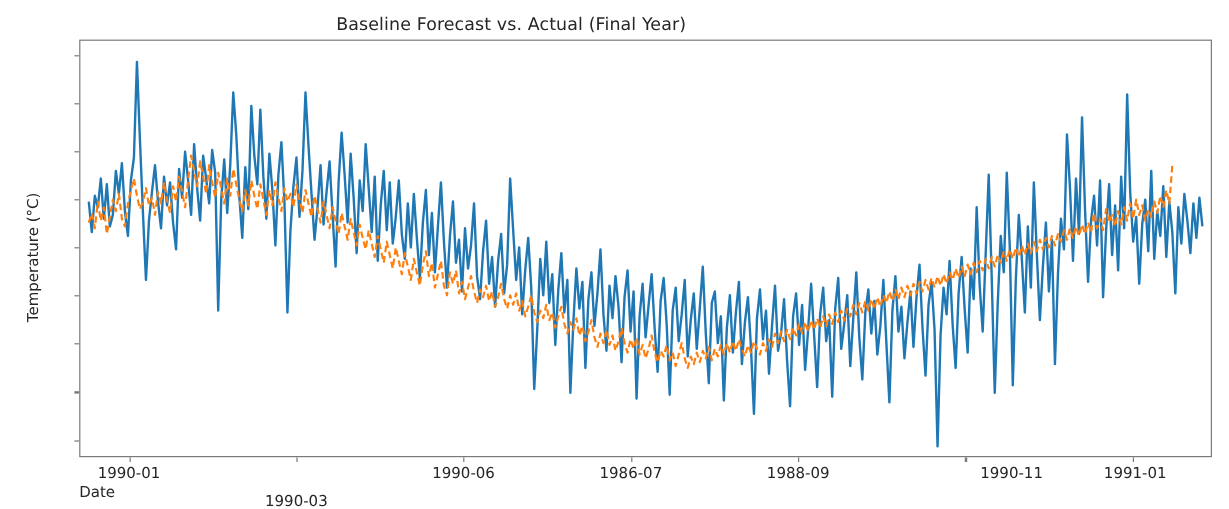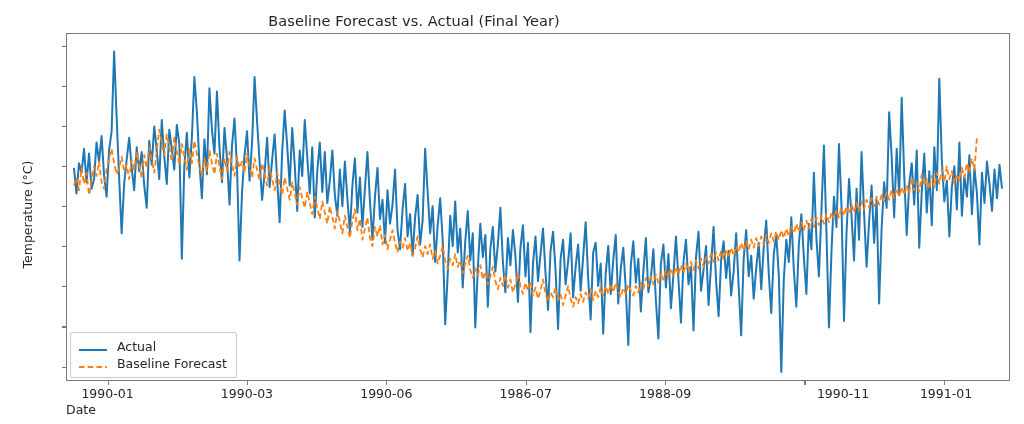--- a/index.html
+++ b/index.html
@@ -1,20 +1,20 @@
 <!DOCTYPE html>
 <html><head>
 <meta charset="utf-8">
 <style>
   html,body{margin:0;padding:0;}
   body{width:1024px;height:424px;background:#ffffff;
        font-family:"DejaVu Sans","Liberation Sans",sans-serif;
        overflow:hidden;}
   #figure{position:relative;width:1024px;height:424px;background:#ffffff;}
-  #chart-title{position:absolute;left:0;top:13px;width:828px;text-align:center;
+  #chart-title{position:absolute;left:12px;top:13px;width:828px;text-align:center;
                font-size:14.5px;color:#262626;letter-spacing:.1px;}
   #plot-area{position:absolute;left:66px;top:33px;width:944px;height:348px;
              border:1.1px solid #7a7a7a;box-sizing:border-box;background:#fff;}
   #plot-svg{position:absolute;left:0;top:0;width:100%;height:100%;display:block;}
   .ytick-wrap{position:absolute;left:0;top:0;width:1024px;height:424px;pointer-events:none;}
   .ytick-mark{position:absolute;left:62px;width:4px;height:1.1px;background:#7a7a7a;}
   .xtick-label{position:absolute;top:386px;transform:translateX(-50%);
                font-size:12.5px;color:#262626;white-space:nowrap;}
   .xtick-mark{position:absolute;top:381px;width:1.1px;height:4px;background:#7a7a7a;}
   #ylabel{position:absolute;left:-43px;top:207px;width:140px;text-align:center;
@@ -44,21 +44,21 @@
       <div class="ytick-mark" style="top: 246.29px;"></div>
       <div class="ytick-mark" style="top: 206.198px;"></div>
       <div class="ytick-mark" style="top: 166.106px;"></div>
       <div class="ytick-mark" style="top: 126.014px;"></div>
       <div class="ytick-mark" style="top: 85.9217px;"></div>
       <div class="ytick-mark" style="top: 45.8295px;"></div>
     </div>
   <div class="ytick-wrap" id="xtick-layer">
       <div class="xtick-label" style="left: 107.536px;">1990-01</div>
       <div class="xtick-mark" style="left: 107.536px;"></div>
-      <div class="xtick-label" style="left: 246.965px;">1990-03</div>
+      <div class="xtick-label" style="left: 246.965px; margin-top: 24px;">1990-03</div>
       <div class="xtick-mark" style="left: 246.965px;"></div>
       <div class="xtick-label" style="left: 386.299px;">1990-06</div>
       <div class="xtick-mark" style="left: 386.299px;"></div>
       <div class="xtick-label" style="left: 525.728px;">1986-07</div>
       <div class="xtick-mark" style="left: 525.728px;"></div>
       <div class="xtick-label" style="left: 665.157px;">1988-09</div>
       <div class="xtick-mark" style="left: 665.157px;"></div>
       <div class="xtick-label" style="left: 843px;">1990-11</div>
       <div class="xtick-mark" style="left: 804.491px;"></div>
       <div class="xtick-label" style="left: 946px;">1991-01</div>
@@ -67,28 +67,14 @@
 
   <div id="plot-area">
     <svg id="plot-svg" viewBox="0 0 944 348" preserveAspectRatio="none">
         <path d="M7.00 134.71 L9.51 160.37 L12.03 129.90 L14.54 139.52 L17.05 115.47 L19.57 149.14 L22.08 120.28 L24.59 155.56 L27.11 145.94 L29.62 109.05 L32.14 128.29 L34.65 102.64 L37.16 142.73 L39.68 163.58 L42.19 117.07 L44.70 97.82 L47.22 17.64 L49.73 83.39 L52.24 144.33 L54.76 200.46 L57.27 150.75 L59.78 126.69 L62.30 104.24 L64.81 134.71 L67.32 157.16 L69.84 113.86 L72.35 137.92 L74.86 118.67 L77.38 152.35 L79.89 174.80 L82.41 107.45 L84.92 131.50 L87.43 93.01 L89.95 117.07 L92.46 145.94 L94.97 86.60 L97.49 123.48 L100.00 150.75 L102.51 96.22 L105.03 115.47 L107.54 136.31 L110.05 91.41 L112.57 110.65 L115.08 226.12 L117.59 133.11 L120.11 99.43 L122.62 144.33 L125.14 104.24 L127.65 43.30 L130.16 78.58 L132.68 129.90 L135.19 165.18 L137.70 105.84 L140.22 141.12 L142.73 54.53 L145.24 96.22 L147.76 120.28 L150.27 57.73 L152.78 113.86 L155.30 149.14 L157.81 94.62 L160.32 125.09 L162.84 171.59 L165.35 112.26 L167.86 85.00 L170.38 134.71 L172.89 227.72 L175.41 158.76 L177.92 121.88 L180.43 97.82 L182.95 147.54 L185.46 109.05 L187.97 43.30 L190.49 88.20 L193.00 128.29 L195.51 166.78 L198.03 139.52 L200.54 104.24 L203.05 153.95 L205.57 126.69 L208.08 101.03 L210.59 145.94 L213.11 189.24 L215.62 118.67 L218.14 76.98 L220.65 112.26 L223.16 152.35 L225.68 94.62 L228.19 131.50 L230.70 178.01 L233.22 117.07 L235.73 142.73 L238.24 86.60 L240.76 123.48 L243.27 160.37 L245.78 113.86 L248.30 184.42 L250.81 137.92 L253.32 109.05 L255.84 158.76 L258.35 118.67 L260.86 169.99 L263.38 147.54 L265.89 117.07 L268.41 161.97 L270.92 182.82 L273.43 136.31 L275.95 173.20 L278.46 128.29 L280.97 165.18 L283.49 198.86 L286.00 152.35 L288.51 125.09 L291.03 179.61 L293.54 144.33 L296.05 194.05 L298.57 155.56 L301.08 118.67 L303.59 168.39 L306.11 206.88 L308.62 163.58 L311.14 134.71 L313.65 186.03 L316.16 166.78 L318.68 210.08 L321.19 157.16 L323.70 190.84 L326.22 171.59 L328.73 136.31 L331.24 197.25 L333.76 216.50 L336.27 176.41 L338.78 150.75 L341.30 203.67 L343.81 181.22 L346.32 222.91 L348.84 184.42 L351.35 161.97 L353.86 211.69 L356.38 187.63 L358.89 115.47 L361.41 158.76 L363.92 200.46 L366.43 173.20 L368.95 229.33 L371.46 192.44 L373.97 165.18 L376.49 206.88 L379.00 291.87 L381.51 242.16 L384.03 182.82 L386.54 213.29 L389.05 168.39 L391.57 219.71 L394.08 195.65 L396.59 254.99 L399.11 208.48 L401.62 178.01 L404.14 227.72 L406.65 200.46 L409.16 295.08 L411.68 235.74 L414.19 190.84 L416.70 224.52 L419.22 202.06 L421.73 274.23 L424.24 216.50 L426.76 194.05 L429.27 238.95 L431.78 211.69 L434.30 174.80 L436.81 229.33 L439.32 259.80 L441.84 205.27 L444.35 232.53 L446.86 197.25 L449.38 222.91 L451.89 269.42 L454.41 214.89 L456.92 192.44 L459.43 243.76 L461.95 210.08 L464.46 299.89 L466.97 230.93 L469.49 203.67 L472.00 248.57 L474.51 221.31 L477.03 195.65 L479.54 240.55 L482.05 277.44 L484.57 218.10 L487.08 198.86 L489.59 237.35 L492.11 296.68 L494.62 226.12 L497.14 206.88 L499.65 251.78 L502.16 229.33 L504.68 200.46 L507.19 264.61 L509.70 234.14 L512.22 211.69 L514.73 258.19 L517.24 224.52 L519.76 189.24 L522.27 245.36 L524.78 287.06 L527.30 219.71 L529.81 210.08 L532.32 253.38 L534.84 230.93 L537.35 301.49 L539.86 240.55 L542.38 213.29 L544.89 261.40 L547.41 227.72 L549.92 202.06 L552.43 271.02 L554.95 235.74 L557.46 214.89 L559.97 256.59 L562.49 312.72 L565.00 232.53 L567.51 208.48 L570.03 250.18 L572.54 226.12 L575.05 279.04 L577.57 238.95 L580.08 205.27 L582.59 259.80 L585.11 245.36 L587.62 216.50 L590.14 267.82 L592.65 306.30 L595.16 230.93 L597.68 211.69 L600.19 254.99 L602.70 221.31 L605.22 275.83 L607.73 242.16 L610.24 203.67 L612.76 246.97 L615.27 290.27 L617.78 229.33 L620.30 206.88 L622.81 251.78 L625.32 234.14 L627.84 298.29 L630.35 224.52 L632.86 198.86 L635.38 258.19 L637.89 237.35 L640.41 213.29 L642.92 272.63 L645.43 232.53 L647.95 194.05 L650.46 248.57 L652.97 283.85 L655.49 227.72 L658.00 208.48 L660.51 245.36 L663.03 218.10 L665.54 263.00 L668.05 238.95 L670.57 200.46 L673.08 253.38 L675.59 303.10 L678.11 226.12 L680.62 197.25 L683.14 243.76 L685.65 222.91 L688.16 266.21 L690.68 235.74 L693.19 210.08 L695.70 256.59 L698.22 214.89 L700.73 187.63 L703.24 240.55 L705.76 280.65 L708.27 221.31 L710.78 202.06 L713.30 242.16 L715.81 339.98 L718.32 246.97 L720.84 206.88 L723.35 229.33 L725.86 184.42 L728.38 237.35 L730.89 274.23 L733.41 211.69 L735.92 181.22 L738.43 224.52 L740.95 261.40 L743.46 190.84 L745.97 216.50 L748.49 139.52 L751.00 205.27 L753.51 243.76 L756.03 178.01 L758.54 112.26 L761.05 198.86 L763.57 295.08 L766.08 219.71 L768.59 163.58 L771.11 194.05 L773.62 110.65 L776.14 173.20 L778.65 288.66 L781.16 200.46 L783.68 145.94 L786.19 182.82 L788.70 227.72 L791.22 155.56 L793.73 206.88 L796.24 118.67 L798.76 179.61 L801.27 234.14 L803.78 189.24 L806.30 152.35 L808.81 210.08 L811.32 166.78 L813.84 271.02 L816.35 195.65 L818.86 149.14 L821.38 174.80 L823.89 78.58 L826.41 123.48 L828.92 184.42 L831.43 115.47 L833.95 161.97 L836.46 64.15 L838.97 141.12 L841.49 202.06 L844.00 150.75 L846.51 129.90 L849.03 171.59 L851.54 117.07 L854.05 214.89 L856.57 158.76 L859.08 120.28 L861.59 179.61 L864.11 137.92 L866.62 192.44 L869.14 113.86 L871.65 157.16 L874.16 44.90 L876.68 126.69 L879.19 168.39 L881.70 147.54 L884.22 203.67 L886.73 153.95 L889.24 133.11 L891.76 176.41 L894.27 109.05 L896.78 182.82 L899.30 142.73 L901.81 163.58 L904.32 121.88 L906.84 181.22 L909.35 134.71 L911.86 160.37 L914.38 211.69 L916.89 139.52 L919.41 169.99 L921.92 128.29 L924.43 150.75 L926.95 178.01 L929.46 136.31 L931.97 165.18 L934.49 131.50 L937.00 155.56 " fill="none" stroke="#1f77b4" stroke-width="2" stroke-linejoin="round" stroke-linecap="butt"></path>
         <path d="M7.00 152.35 L9.51 144.33 L12.03 157.16 L14.54 134.71 L17.05 150.75 L19.57 139.52 L22.08 161.97 L24.59 147.54 L27.11 133.11 L29.62 142.73 L32.14 128.29 L34.65 149.14 L37.16 155.56 L39.68 136.31 L42.19 125.09 L44.70 115.47 L47.22 129.90 L49.73 141.12 L52.24 134.71 L54.76 123.48 L57.27 137.92 L59.78 131.50 L62.30 145.94 L64.81 126.69 L67.32 136.31 L69.84 118.67 L72.35 133.11 L74.86 144.33 L77.38 121.88 L79.89 134.71 L82.41 113.86 L84.92 126.69 L87.43 139.52 L89.95 117.07 L92.46 96.22 L94.97 109.05 L97.49 121.88 L100.00 101.03 L102.51 113.86 L105.03 128.29 L107.54 104.24 L110.05 118.67 L112.57 131.50 L115.08 110.65 L117.59 123.48 L120.11 136.31 L122.62 115.47 L125.14 129.90 L127.65 107.45 L130.16 120.28 L132.68 133.11 L135.19 142.73 L137.70 125.09 L140.22 137.92 L142.73 117.07 L145.24 129.90 L147.76 141.12 L150.27 120.28 L152.78 133.11 L155.30 145.94 L157.81 125.09 L160.32 137.92 L162.84 118.67 L165.35 131.50 L167.86 142.73 L170.38 123.48 L172.89 134.71 L175.41 128.29 L177.92 139.52 L180.43 120.28 L182.95 133.11 L185.46 144.33 L187.97 125.09 L190.49 136.31 L193.00 147.54 L195.51 129.90 L198.03 141.12 L200.54 152.35 L203.05 134.71 L205.57 145.94 L208.08 157.16 L210.59 139.52 L213.11 150.75 L215.62 161.97 L218.14 144.33 L220.65 155.56 L223.16 166.78 L225.68 149.14 L228.19 160.37 L230.70 171.59 L233.22 153.95 L235.73 165.18 L238.24 174.80 L240.76 158.76 L243.27 169.99 L245.78 181.22 L248.30 163.58 L250.81 174.80 L253.32 186.03 L255.84 168.39 L258.35 179.61 L260.86 190.84 L263.38 173.20 L265.89 184.42 L268.41 195.65 L270.92 178.01 L273.43 189.24 L275.95 200.46 L278.46 182.82 L280.97 194.05 L283.49 205.27 L286.00 187.63 L288.51 176.41 L291.03 197.25 L293.54 186.03 L296.05 206.88 L298.57 195.65 L301.08 184.42 L303.59 205.27 L306.11 213.29 L308.62 194.05 L311.14 203.67 L313.65 192.44 L316.16 211.69 L318.68 202.06 L321.19 216.50 L323.70 206.88 L326.22 197.25 L328.73 210.08 L331.24 219.71 L333.76 208.48 L336.27 214.89 L338.78 205.27 L341.30 218.10 L343.81 210.08 L346.32 222.91 L348.84 214.89 L351.35 203.67 L353.86 216.50 L356.38 224.52 L358.89 213.29 L361.41 221.31 L363.92 211.69 L366.43 226.12 L368.95 218.10 L371.46 230.93 L373.97 222.91 L376.49 213.29 L379.00 227.72 L381.51 235.74 L384.03 226.12 L386.54 232.53 L389.05 221.31 L391.57 234.14 L394.08 227.72 L396.59 240.55 L399.11 230.93 L401.62 222.91 L404.14 237.35 L406.65 245.36 L409.16 235.74 L411.68 242.16 L414.19 232.53 L416.70 246.97 L419.22 238.95 L421.73 251.78 L424.24 243.76 L426.76 234.14 L429.27 248.57 L431.78 256.59 L434.30 245.36 L436.81 253.38 L439.32 242.16 L441.84 254.99 L444.35 246.97 L446.86 259.80 L449.38 251.78 L451.89 240.55 L454.41 253.38 L456.92 261.40 L459.43 250.18 L461.95 258.19 L464.46 248.57 L466.97 263.00 L469.49 254.99 L472.00 266.21 L474.51 258.19 L477.03 246.97 L479.54 261.40 L482.05 269.42 L484.57 259.80 L487.08 264.61 L489.59 254.99 L492.11 267.82 L494.62 261.40 L497.14 272.63 L499.65 263.00 L502.16 253.38 L504.68 266.21 L507.19 274.23 L509.70 264.61 L512.22 271.02 L514.73 261.40 L517.24 269.42 L519.76 259.80 L522.27 266.21 L524.78 256.59 L527.30 267.82 L529.81 258.19 L532.32 264.61 L534.84 254.99 L537.35 263.00 L539.86 253.38 L542.38 261.40 L544.89 251.78 L547.41 259.80 L549.92 250.18 L552.43 258.19 L554.95 264.61 L557.46 254.99 L559.97 261.40 L562.49 251.78 L565.00 258.19 L567.51 263.00 L570.03 253.38 L572.54 259.80 L575.05 250.18 L577.57 256.59 L580.08 245.36 L582.59 253.38 L585.11 243.76 L587.62 251.78 L590.14 242.16 L592.65 250.18 L595.16 240.55 L597.68 246.97 L600.19 237.35 L602.70 245.36 L605.22 235.74 L607.73 243.76 L610.24 234.14 L612.76 242.16 L615.27 232.53 L617.78 240.55 L620.30 230.93 L622.81 238.95 L625.32 229.33 L627.84 237.35 L630.35 227.72 L632.86 235.74 L635.38 226.12 L637.89 234.14 L640.41 224.52 L642.92 230.93 L645.43 221.31 L647.95 229.33 L650.46 219.71 L652.97 227.72 L655.49 218.10 L658.00 226.12 L660.51 216.50 L663.03 224.52 L665.54 214.89 L668.05 222.91 L670.57 213.29 L673.08 219.71 L675.59 210.08 L678.11 218.10 L680.62 208.48 L683.14 216.50 L685.65 206.88 L688.16 214.89 L690.68 205.27 L693.19 213.29 L695.70 203.67 L698.22 211.69 L700.73 202.06 L703.24 210.08 L705.76 200.46 L708.27 208.48 L710.78 198.86 L713.30 206.88 L715.81 197.25 L718.32 205.27 L720.84 195.65 L723.35 203.67 L725.86 194.05 L728.38 200.46 L730.89 190.84 L733.41 198.86 L735.92 189.24 L738.43 197.25 L740.95 187.63 L743.46 195.65 L745.97 186.03 L748.49 194.05 L751.00 184.42 L753.51 192.44 L756.03 182.82 L758.54 190.84 L761.05 181.22 L763.57 189.24 L766.08 179.61 L768.59 186.03 L771.11 176.41 L773.62 184.42 L776.14 174.80 L778.65 182.82 L781.16 173.20 L783.68 181.22 L786.19 171.59 L788.70 179.61 L791.22 169.99 L793.73 178.01 L796.24 168.39 L798.76 176.41 L801.27 166.78 L803.78 174.80 L806.30 165.18 L808.81 173.20 L811.32 163.58 L813.84 171.59 L816.35 161.97 L818.86 168.39 L821.38 158.76 L823.89 166.78 L826.41 157.16 L828.92 165.18 L831.43 155.56 L833.95 163.58 L836.46 153.95 L838.97 161.97 L841.49 152.35 L844.00 160.37 L846.51 144.33 L849.03 157.16 L851.54 149.14 L854.05 158.76 L856.57 141.12 L859.08 152.35 L861.59 145.94 L864.11 155.56 L866.62 142.73 L869.14 153.95 L871.65 139.52 L874.16 150.75 L876.68 136.31 L879.19 149.14 L881.70 133.11 L884.22 145.94 L886.73 137.92 L889.24 150.75 L891.76 141.12 L894.27 147.54 L896.78 134.71 L899.30 144.33 L901.81 129.90 L904.32 139.52 L906.84 125.09 L909.35 136.31 L911.86 104.24 " fill="none" stroke="#ff7f0e" stroke-width="1.8" stroke-linejoin="round" stroke-linecap="butt" stroke-dasharray="5.5,3.2"></path>
       </svg>
   </div>
 
   <div id="xlabel">Date</div>
 
-  <div id="legend">
-      <div class="legend-row">
-        <span class="legend-swatch"><svg width="30" height="12">
-            <line x1="1" y1="6" x2="29" y2="6" stroke="#1f77b4" stroke-width="2.1"></line>
-          </svg></span>
-        <span class="legend-label">Actual</span>
-      </div>
-      <div class="legend-row">
-        <span class="legend-swatch"><svg width="30" height="12">
-            <line x1="1" y1="6" x2="29" y2="6" stroke="#ff7f0e" stroke-width="1.9" stroke-dasharray="5.5,3.2"></line>
-          </svg></span>
-        <span class="legend-label">Baseline Forecast</span>
-      </div>
-    </div>
 
 </div>
 
 </body></html>

